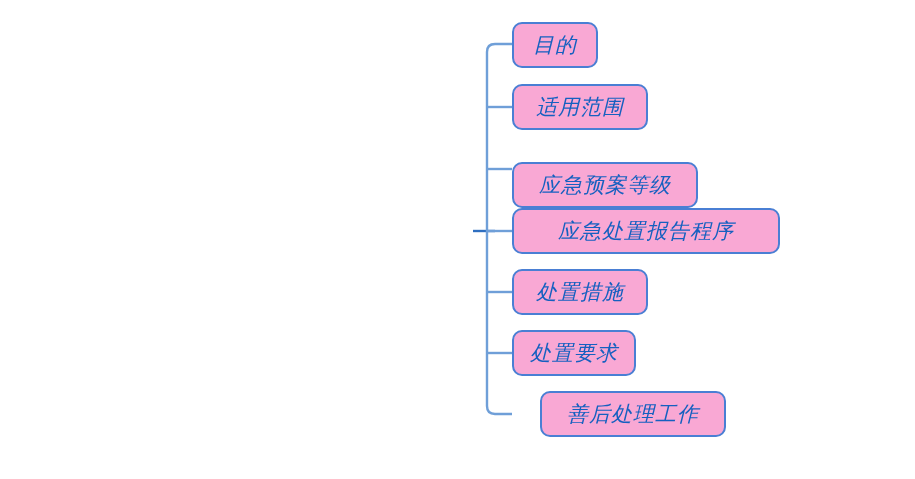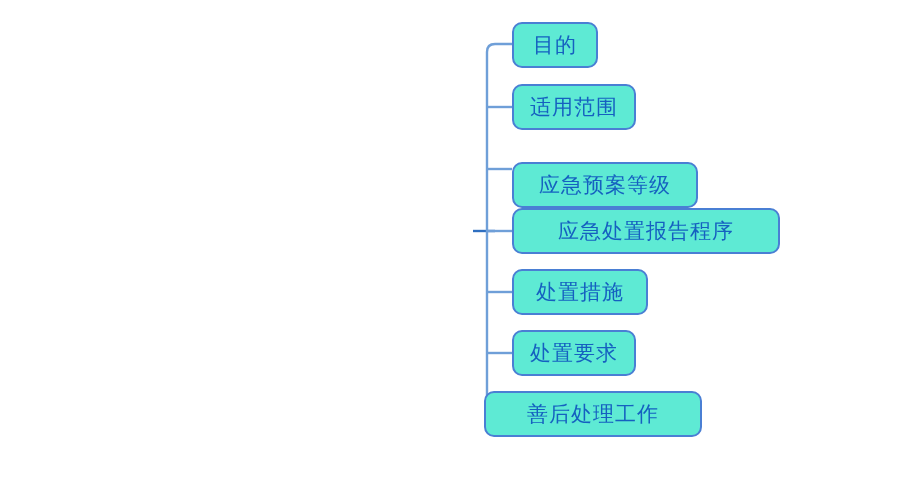--- a/index.html
+++ b/index.html
@@ -27,22 +27,23 @@
     width: 915px;
     height: 479px;
     pointer-events: none;
   }
   .node {
     position: absolute;
     box-sizing: border-box;
     display: flex;
     align-items: center;
     justify-content: center;
-    background: #5eead4;
+    background: #f9a8d4;
     white-space: nowrap;
+    font-style: italic;
   }
   .node-root {
     border: 3px solid #8ab0d8;
     border-radius: 14px;
     color: #1560c0;
     font-size: 31px;
     letter-spacing: 1px;
   }
   .node-child {
     border: 2px solid #4a7fd4;
@@ -71,33 +72,33 @@
       <path d="M 487 292 H 512" fill="none" stroke="#6f9fd8" stroke-width="2.4" stroke-linecap="butt"></path>
       <path d="M 487 353 H 512" fill="none" stroke="#6f9fd8" stroke-width="2.4" stroke-linecap="butt"></path>
       <path d="M 487 406 Q 487 414 495 414 H 512" fill="none" stroke="#6f9fd8" stroke-width="2.4" stroke-linecap="butt"></path>
     </svg>
 
 
   <div id="children-layer">
       <div class="node node-child" style="left: 512px; top: 22px; width: 86px; height: 46px; border-color: rgb(74, 127, 212); color: rgb(21, 96, 192);">
         <span class="node-label">目的</span>
       </div>
-      <div class="node node-child" style="left: 512px; top: 84px; width: 124px; height: 46px; border-color: rgb(74, 127, 212); color: rgb(21, 96, 192);">
+      <div class="node node-child" style="left: 512px; top: 84px; width: 136px; height: 46px; border-color: rgb(74, 127, 212); color: rgb(21, 96, 192);">
         <span class="node-label">适用范围</span>
       </div>
       <div class="node node-child" style="left: 512px; top: 146px; width: 186px; height: 46px; border-color: rgb(74, 127, 212); color: rgb(21, 96, 192); margin-top: 16px;">
         <span class="node-label">应急预案等级</span>
       </div>
       <div class="node node-child" style="left: 512px; top: 208px; width: 268px; height: 46px; border-color: rgb(74, 127, 212); color: rgb(21, 96, 192);">
         <span class="node-label">应急处置报告程序</span>
       </div>
       <div class="node node-child" style="left: 512px; top: 269px; width: 136px; height: 46px; border-color: rgb(74, 127, 212); color: rgb(21, 96, 192);">
         <span class="node-label">处置措施</span>
       </div>
       <div class="node node-child" style="left: 512px; top: 330px; width: 124px; height: 46px; border-color: rgb(74, 127, 212); color: rgb(21, 96, 192);">
         <span class="node-label">处置要求</span>
       </div>
-      <div class="node node-child" style="left: 484px; top: 391px; width: 218px; height: 46px; border-color: rgb(74, 127, 212); color: rgb(21, 96, 192);">
+      <div class="node node-child" style="left: 540px; top: 391px; width: 186px; height: 46px; border-color: rgb(74, 127, 212); color: rgb(21, 96, 192);">
         <span class="node-label">善后处理工作</span>
       </div>
     </div>
 
 </div>
 
 </body></html>

